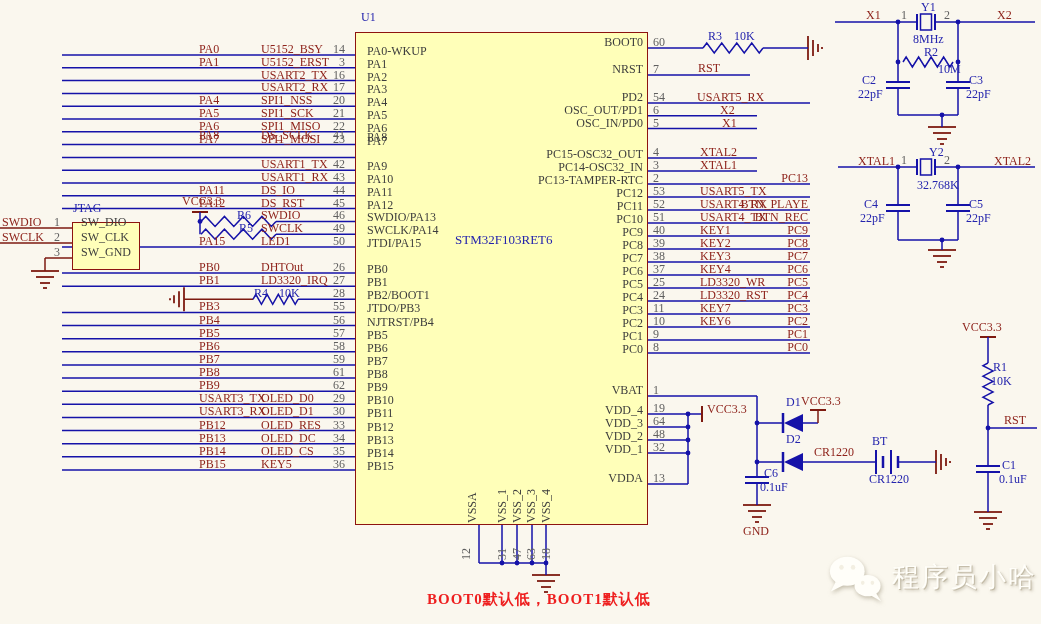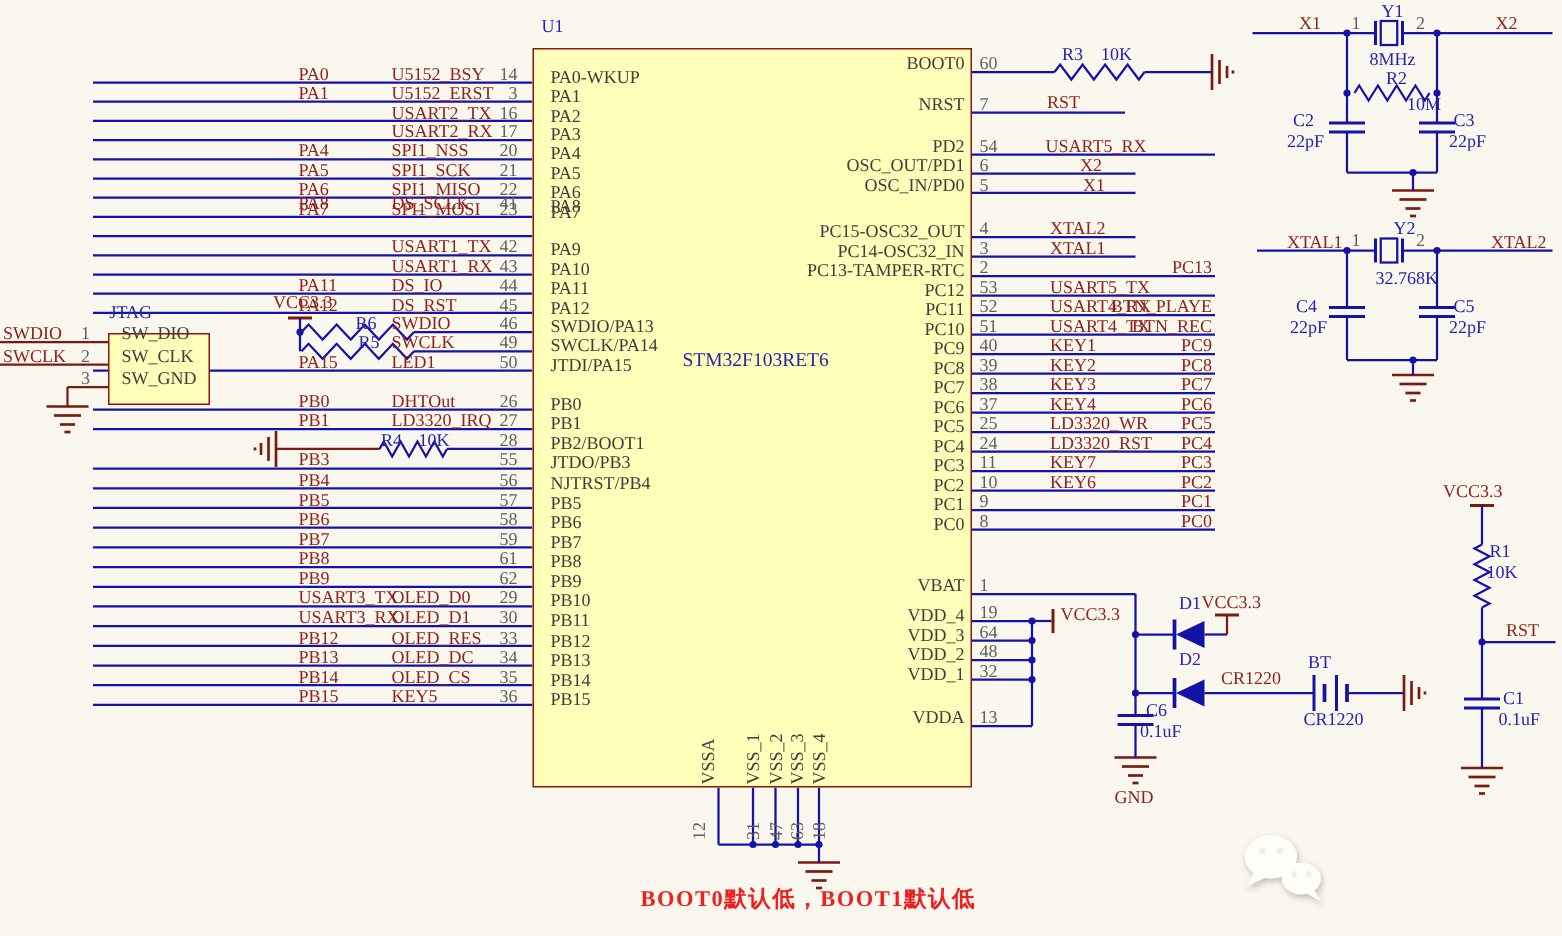--- a/index.html
+++ b/index.html
@@ -719,14 +719,15 @@
     <svg width="58" height="56" viewBox="0 0 60 56" style="filter:drop-shadow(1px 2px 2px rgba(150,140,115,.55))">
       <ellipse cx="22" cy="22" rx="18" ry="15" fill="#fffef9"></ellipse>
       <polygon points="10,33 5,43 19,36" fill="#fffef9"></polygon>
       <ellipse cx="16" cy="18" rx="2.3" ry="2.6" fill="#f3efe2"></ellipse>
       <ellipse cx="28" cy="18" rx="2.3" ry="2.6" fill="#f3efe2"></ellipse>
       <ellipse cx="43" cy="37" rx="13.5" ry="11" fill="#fffef9"></ellipse>
       <polygon points="52,45 57,53 46,47" fill="#fffef9"></polygon>
       <ellipse cx="38" cy="34" rx="1.9" ry="2.2" fill="#f3efe2"></ellipse>
       <ellipse cx="48" cy="34" rx="1.9" ry="2.2" fill="#f3efe2"></ellipse>
     </svg>
+    <span class="wm-text">程序员小哈</span>
   </div>
 </div>
 
 </body></html>

